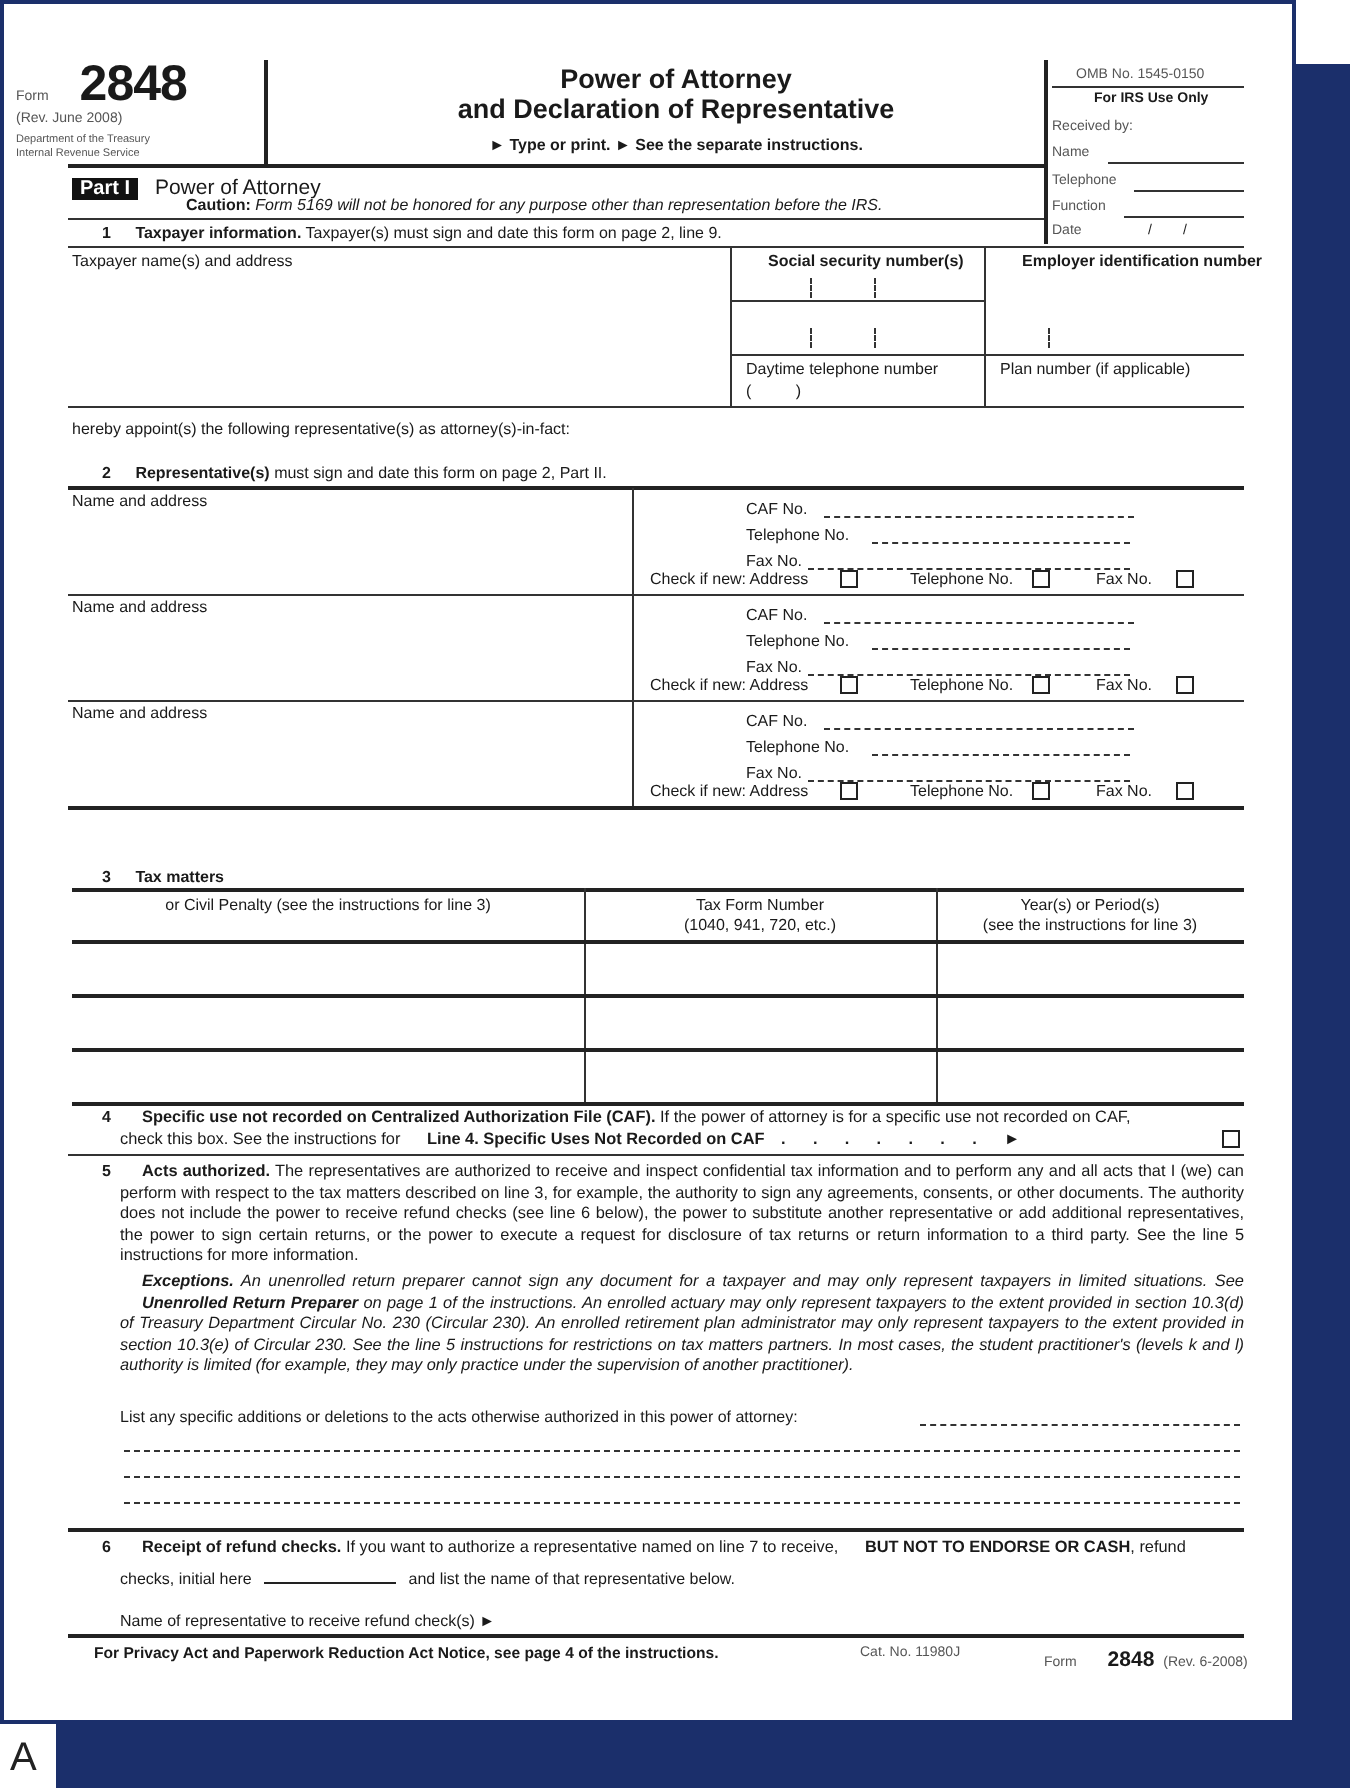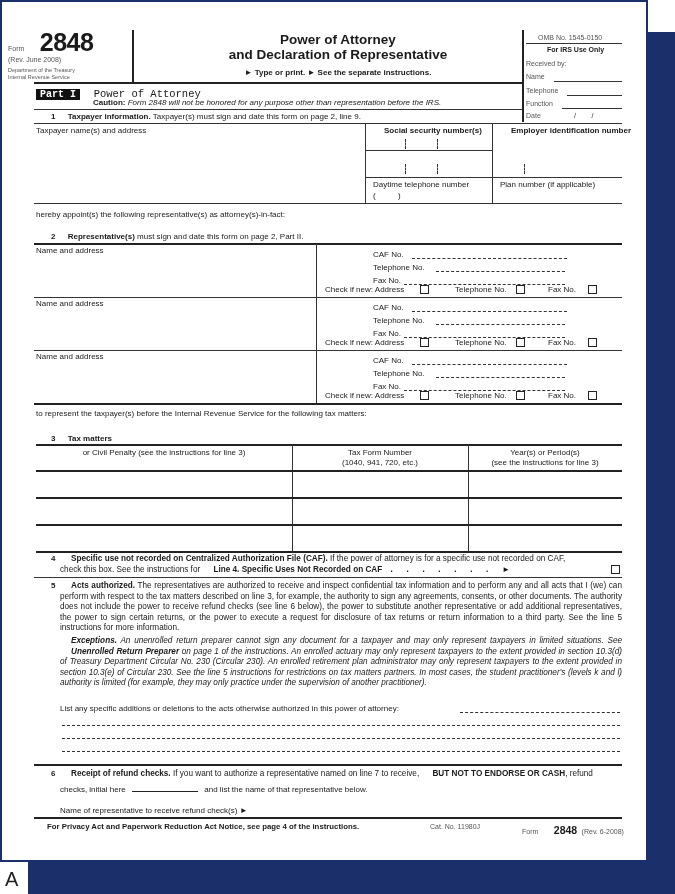--- a/index.html
+++ b/index.html
@@ -58,27 +58,27 @@
   <div class="rule" style="left:552px;top:79px;width:68px;"></div>
   <div class="abs t7 gray" style="left:524px;top:85px;">Telephone</div>
   <div class="rule" style="left:565px;top:93px;width:55px;"></div>
   <div class="abs t7 gray" style="left:524px;top:98px;">Function</div>
   <div class="rule" style="left:560px;top:106px;width:60px;"></div>
   <div class="abs t7 gray" style="left:524px;top:110px;">Date</div>
   <div class="abs t7" style="left:572px;top:110px;white-space:pre;">/        /</div>
 
   <div class="rule thick" style="left:32px;top:80px;width:488px;"></div>
 
-  <div class="abs" style="left:34px;top:82px;font-family:Liberation Mono, monospace;">
+  <div class="abs" style="left:34px;top:82px;">
     <span class="part-badge">Part I</span>
     <span style="font-size:10.5px;margin-left:4px;">Power of Attorney</span>
   </div>
   <div class="abs t8" style="left:80px;top:96px;">
     <span class="b">Caution:</span>
-    <span class="i">Form 2848 will not be honored for any purpose other than representation before the IRS.</span>
+    <span class="i">Form 5169 will not be honored for any purpose other than representation before the IRS.</span>
   </div>
   <div class="rule" style="left:32px;top:107px;width:488px;"></div>
 
   <div class="abs t8" style="left:38px;top:110px;">
     <span class="b">1</span>
     <span class="b" style="margin-left:10px;">Taxpayer information.</span>
     <span>Taxpayer(s) must sign and date this form on page 2, line 9.</span>
   </div>
   <div class="rule" style="left:32px;top:121px;width:588px;"></div>
   <div class="abs t8" style="left:34px;top:124px;">Taxpayer name(s) and address</div>
@@ -166,21 +166,20 @@
     <div class="dash" style="left:402px;top:40px;width:161px;"></div>
     <div class="abs t8" style="left:323px;top:41px;">Check if new: Address</div>
     <div class="box" style="left:418px;top:41px;"></div>
     <div class="abs t8" style="left:453px;top:41px;">Telephone No.</div>
     <div class="box" style="left:514px;top:41px;"></div>
     <div class="abs t8" style="left:546px;top:41px;">Fax No.</div>
     <div class="box" style="left:586px;top:41px;"></div>
   </div>
   <div class="rule thick" style="left:32px;top:401px;width:588px;"></div>
 
-  <div class="abs t8" style="left:34px;top:407px;">to represent the taxpayer(s) before the Internal Revenue Service for the following tax matters:</div>
 
   <div class="abs t8 b" style="left:38px;top:432px;">
     <span>3</span>
     <span style="margin-left:10px;">Tax matters</span>
   </div>
   <div class="rule thick" style="left:34px;top:442px;width:586px;"></div>
   <div class="vrule" style="left:290px;top:442px;height:107px;"></div>
   <div class="vrule" style="left:466px;top:442px;height:107px;"></div>
 
   <div class="abs t8 center" style="left:34px;width:256px;top:446px;line-height:10px;">

